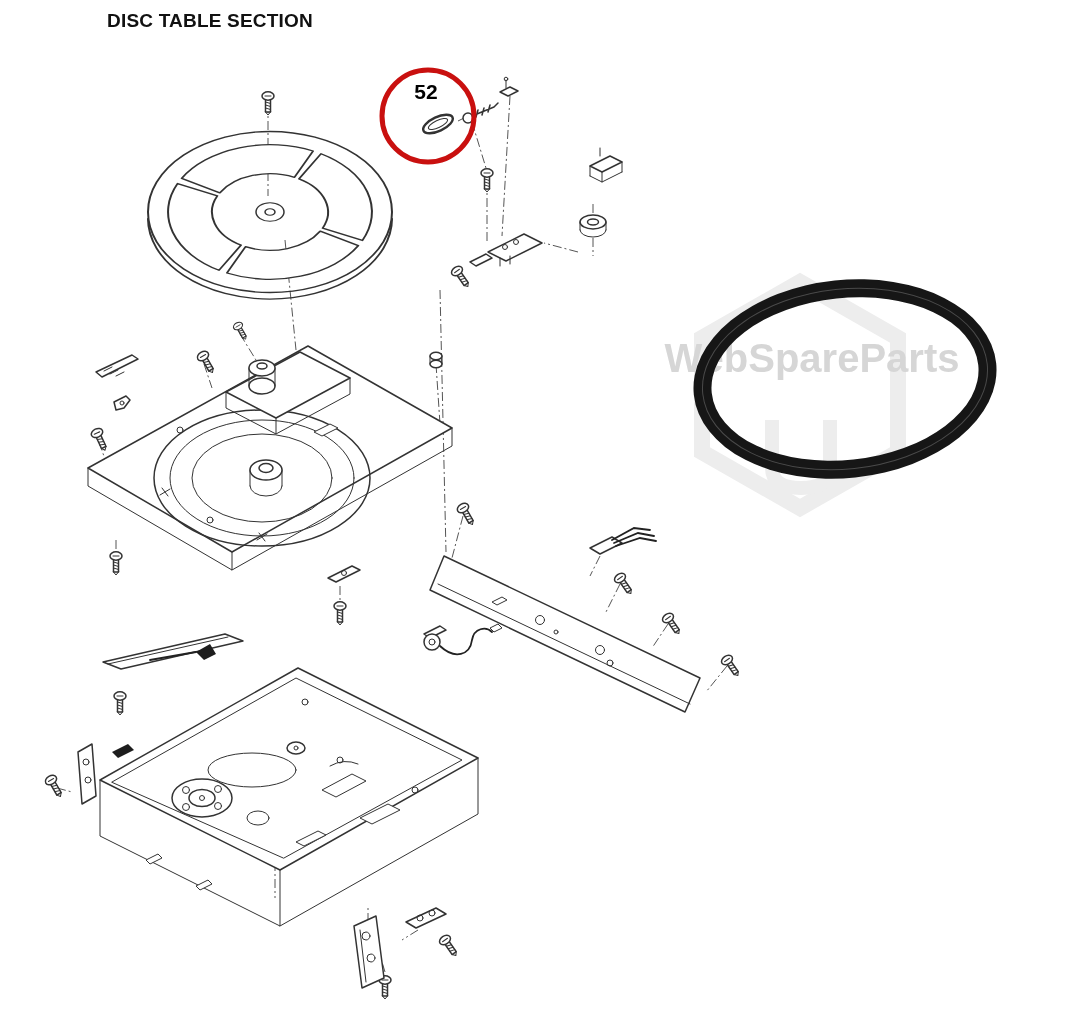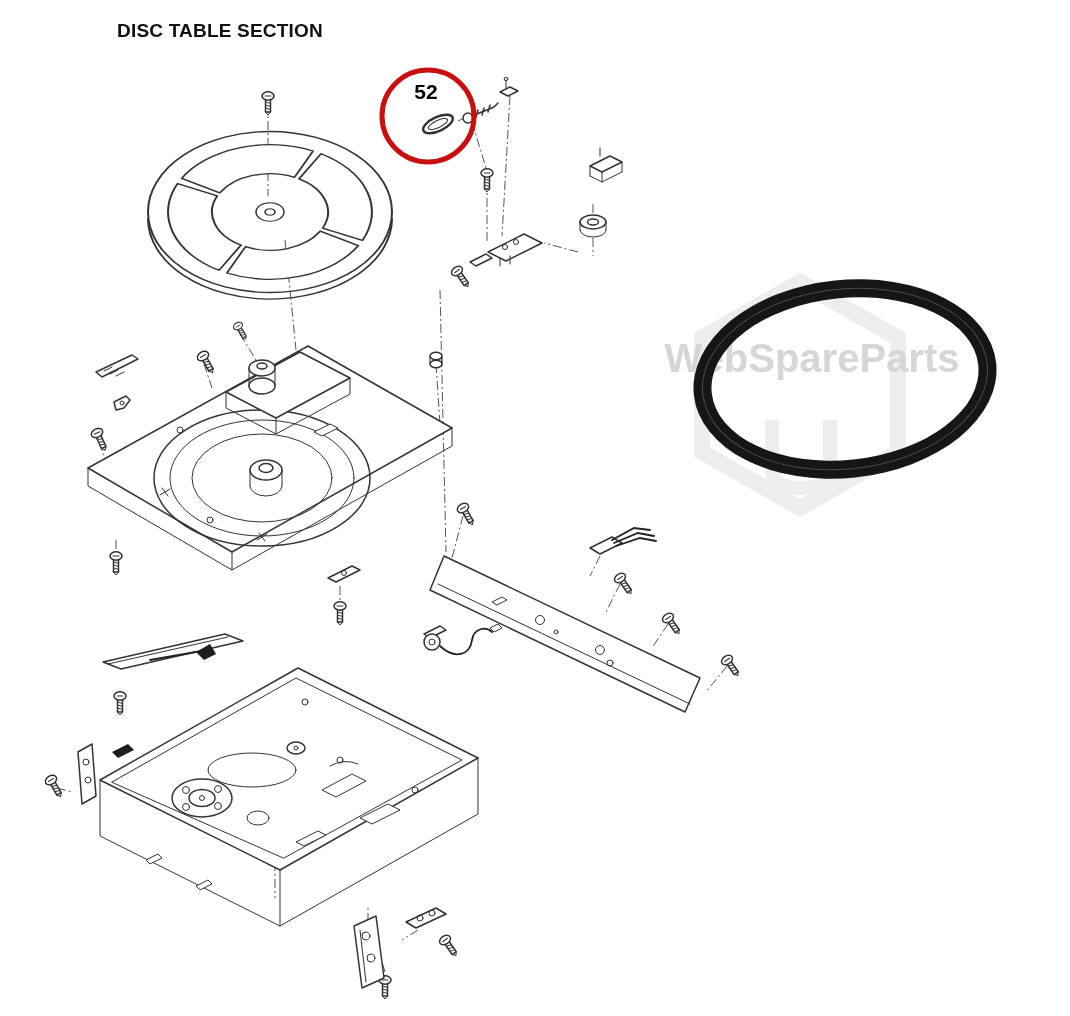--- a/index.html
+++ b/index.html
@@ -5,21 +5,21 @@
   :root{
     --red:#c9100f;
     --line:#333333;
     --belt:#161616;
     --wm:#d6d6d6;
   }
   html,body{margin:0;padding:0;background:#ffffff;}
   .page{position:relative;width:1070px;height:1016px;background:#fff;overflow:hidden;
         font-family:"Liberation Sans", sans-serif;}
   .title{position:absolute;left:107px;top:10px;font-size:19px;font-weight:bold;
-         color:#111;letter-spacing:.2px;margin:10px;}
+         color:#111;letter-spacing:.2px;margin:0;}
   svg{position:absolute;left:0;top:0;}
   .ln{stroke:var(--line);fill:none;stroke-width:1.5;stroke-linejoin:round;stroke-linecap:round;}
   .lnf{stroke:var(--line);fill:#ffffff;stroke-width:1.5;stroke-linejoin:round;}
   .thin{stroke-width:1;}
   .dash{stroke:#555;fill:none;stroke-width:1;stroke-dasharray:9 3 2 3;}
   .wire{stroke:#222;fill:none;stroke-width:1.8;stroke-linecap:round;}
   .dark{fill:#1d1d1d;stroke:none;}
   .wmln{stroke:#ededed;fill:none;}
   .wmtx{fill:var(--wm);font-family:"Liberation Sans",sans-serif;font-weight:bold;}
   .callout{stroke:var(--red);fill:none;stroke-width:5;}

